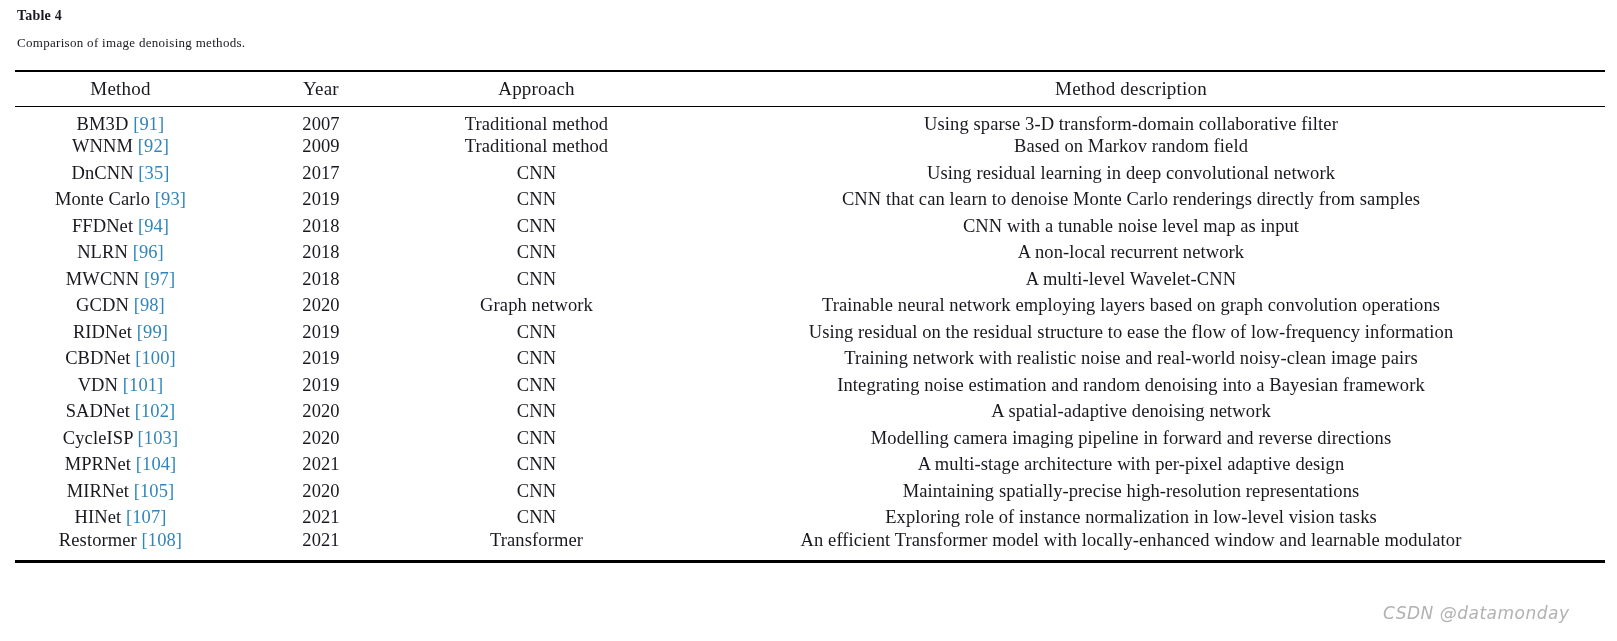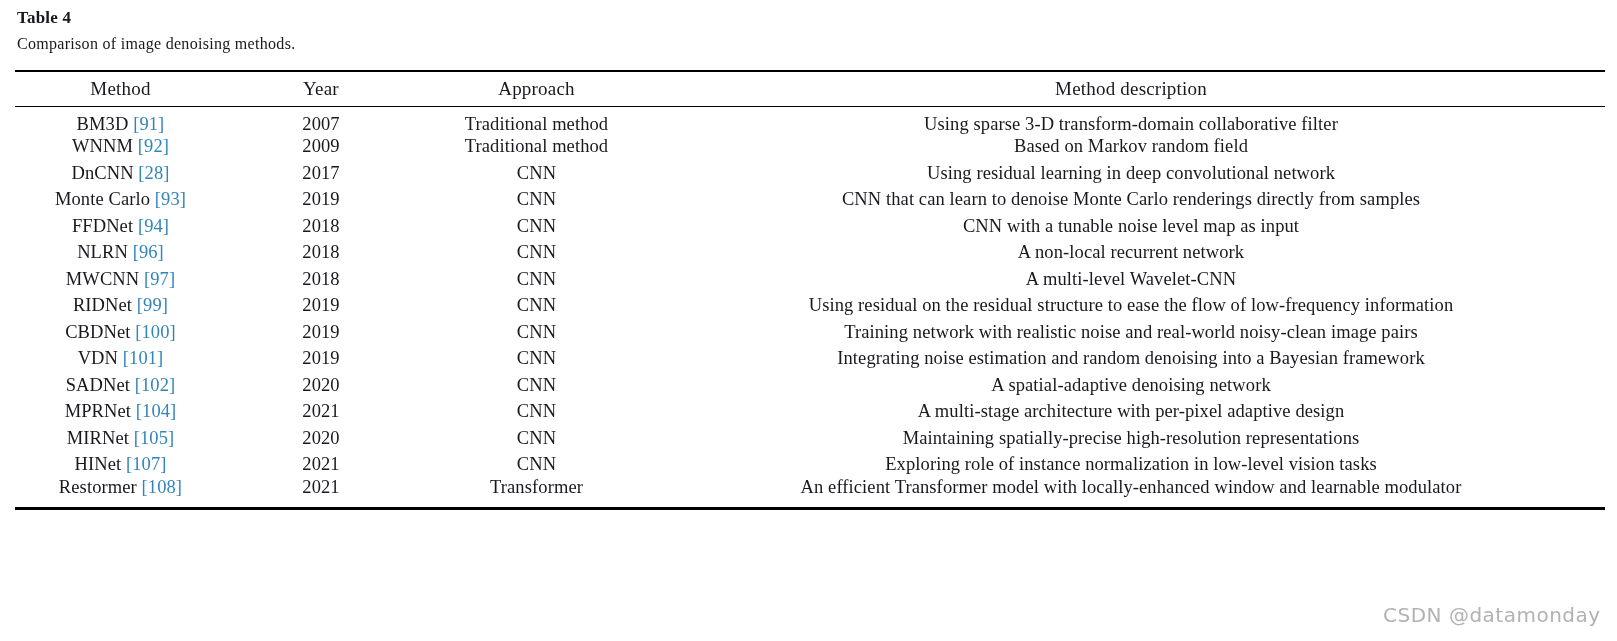--- a/index.html
+++ b/index.html
@@ -16,29 +16,29 @@
     color: var(--text-color, #18181f);
   }
   .page {
     position: absolute;
     inset: 0;
   }
   .table-title {
     position: absolute;
     left: 17px;
     top: 8px;
-    font-size: 17px;
+    font-size: 14px;
     font-weight: bold;
     letter-spacing: 0.2px;
   }
   .table-caption {
     position: absolute;
     left: 17px;
     top: 35px;
-    font-size: 16px;
+    font-size: 13px;
     letter-spacing: 0.3px;
   }
   table.methods-table {
     position: absolute;
     left: 15px;
     top: 70px;
     width: 1590px;
     border-collapse: collapse;
     border-top: 2.5px solid var(--rule-color, #000);
     border-bottom: 3px solid var(--rule-color, #000);
@@ -74,25 +74,26 @@
   tbody tr:first-child td { padding-top: 8px; }
   tbody tr:last-child td  { padding-bottom: 11px; }
   .ref {
     color: var(--citation-color, #3185ba);
     cursor: pointer;
   }
   .watermark {
     position: absolute;
     left: 1383px;
     top: 603px;
-    font-size: 20px;
+    font-size: 17px;
     font-family: "DejaVu Sans", sans-serif;
     color: var(--watermark-color, #b3b1b1);
     letter-spacing: 0.5px;
     white-space: nowrap;
+    font-style: italic;
   }
 </style>
 </head>
 <body style="--text-color: #18181f; --citation-color: #3185ba; --rule-color: #000000; --watermark-color: #b3b1b1;">
 
 <div class="page">
 
   <div class="table-title">Table 4</div>
 
   <div class="table-caption">Comparison of image denoising methods.</div>
@@ -119,21 +120,21 @@
           <td>Traditional method</td>
           <td>Using sparse 3-D transform-domain collaborative filter</td>
         </tr>
         <tr>
           <td><span>WNNM</span> <span class="ref">[92]</span></td>
           <td>2009</td>
           <td>Traditional method</td>
           <td>Based on Markov random field</td>
         </tr>
         <tr>
-          <td><span>DnCNN</span> <span class="ref">[28]</span></td>
+          <td><span>DnCNN</span> <span class="ref">[35]</span></td>
           <td>2017</td>
           <td>CNN</td>
           <td>Using residual learning in deep convolutional network</td>
         </tr>
         <tr>
           <td><span>Monte Carlo</span> <span class="ref">[93]</span></td>
           <td>2019</td>
           <td>CNN</td>
           <td>CNN that can learn to denoise Monte Carlo renderings directly from samples</td>
         </tr>
@@ -149,20 +150,26 @@
           <td>CNN</td>
           <td>A non-local recurrent network</td>
         </tr>
         <tr>
           <td><span>MWCNN</span> <span class="ref">[97]</span></td>
           <td>2018</td>
           <td>CNN</td>
           <td>A multi-level Wavelet-CNN</td>
         </tr>
         <tr>
+          <td><span>GCDN</span> <span class="ref">[98]</span></td>
+          <td>2020</td>
+          <td>Graph network</td>
+          <td>Trainable neural network employing layers based on graph convolution operations</td>
+        </tr>
+        <tr>
           <td><span>RIDNet</span> <span class="ref">[99]</span></td>
           <td>2019</td>
           <td>CNN</td>
           <td>Using residual on the residual structure to ease the flow of low-frequency information</td>
         </tr>
         <tr>
           <td><span>CBDNet</span> <span class="ref">[100]</span></td>
           <td>2019</td>
           <td>CNN</td>
           <td>Training network with realistic noise and real-world noisy-clean image pairs</td>
@@ -171,20 +178,26 @@
           <td><span>VDN</span> <span class="ref">[101]</span></td>
           <td>2019</td>
           <td>CNN</td>
           <td>Integrating noise estimation and random denoising into a Bayesian framework</td>
         </tr>
         <tr>
           <td><span>SADNet</span> <span class="ref">[102]</span></td>
           <td>2020</td>
           <td>CNN</td>
           <td>A spatial-adaptive denoising network</td>
+        </tr>
+        <tr>
+          <td><span>CycleISP</span> <span class="ref">[103]</span></td>
+          <td>2020</td>
+          <td>CNN</td>
+          <td>Modelling camera imaging pipeline in forward and reverse directions</td>
         </tr>
         <tr>
           <td><span>MPRNet</span> <span class="ref">[104]</span></td>
           <td>2021</td>
           <td>CNN</td>
           <td>A multi-stage architecture with per-pixel adaptive design</td>
         </tr>
         <tr>
           <td><span>MIRNet</span> <span class="ref">[105]</span></td>
           <td>2020</td>

